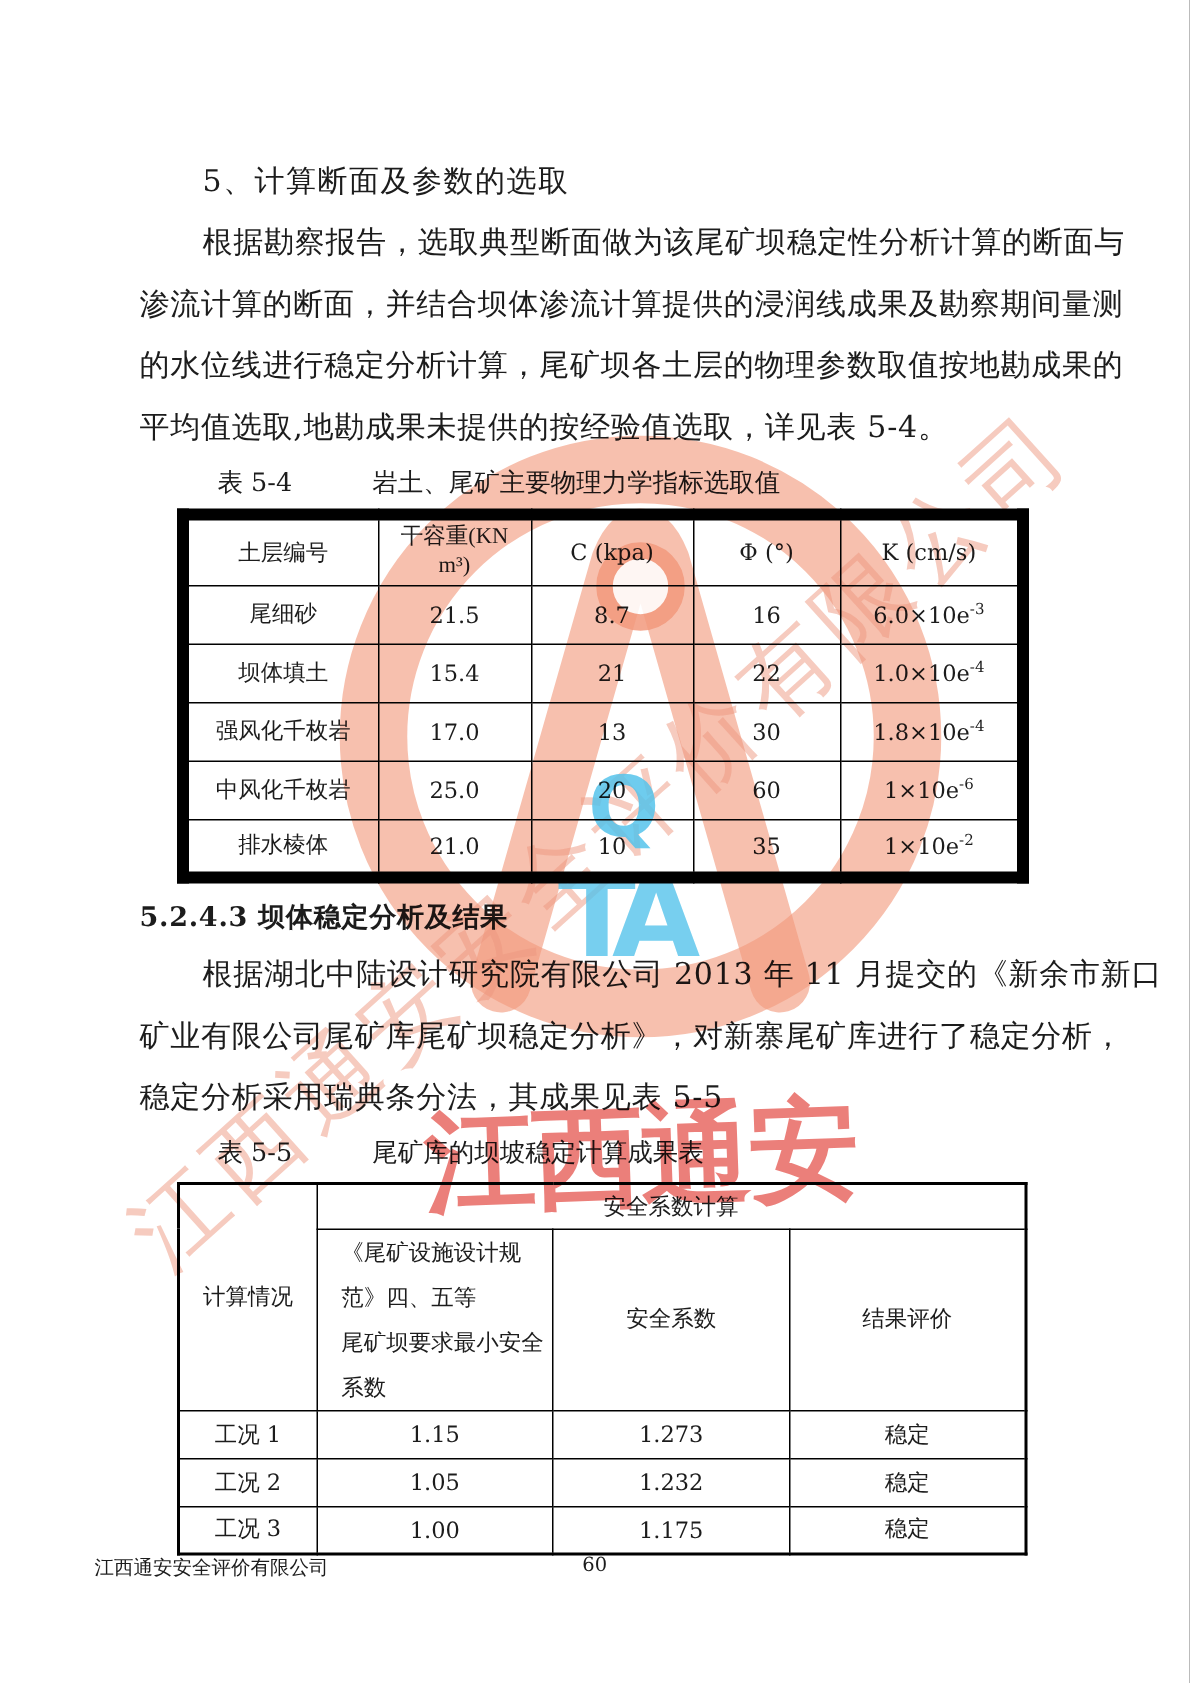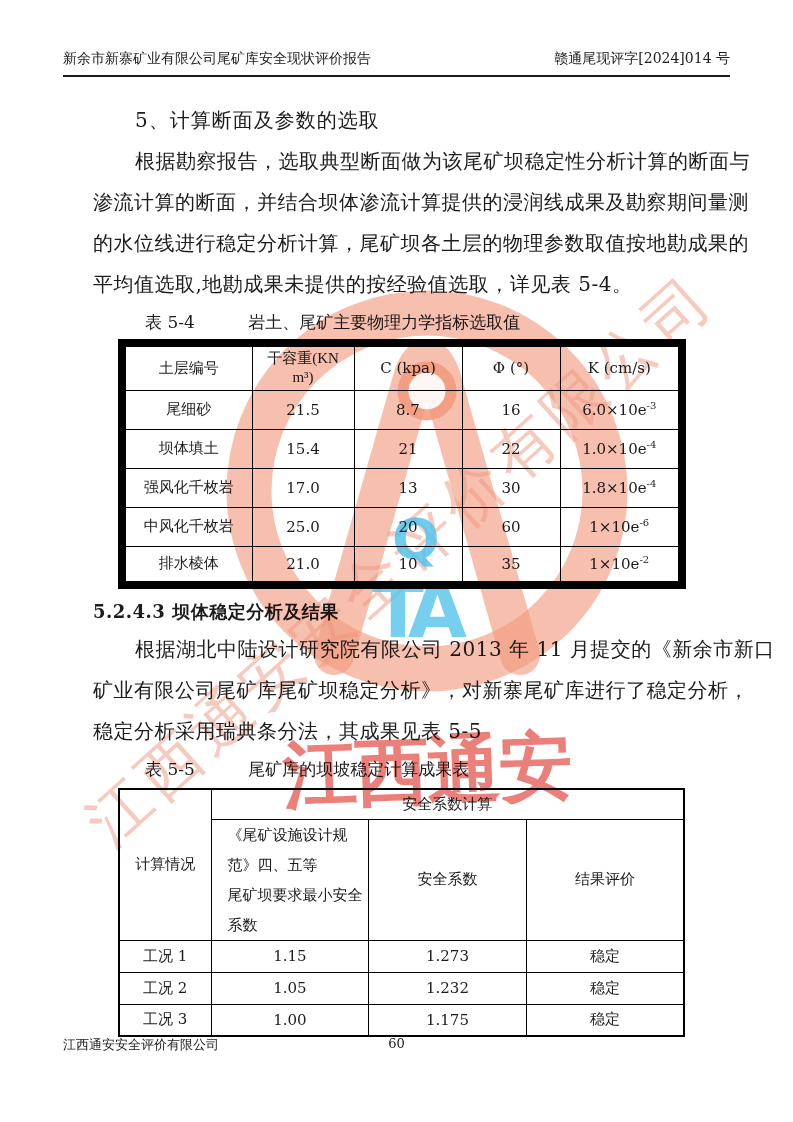--- a/index.html
+++ b/index.html
@@ -70,24 +70,20 @@
     position:absolute; left:372px; top:566px; font-size:76px; font-weight:bold;
     letter-spacing:-10px; color:rgba(85,195,235,0.80); font-family:"DejaVu Sans",sans-serif;
   }
   .wm-logo { position:absolute; left:222px; top:283px; }
 </style>
 </head>
 <body>
 
 <div class="page">
 
-  <div class="header">
-    <span>新余市新寨矿业有限公司尾矿库安全现状评价报告</span>
-    <span>赣通尾现评字[2024]014 号</span>
-  </div>
 
   <div class="content">
 
     <div class="para-title">5、计算断面及参数的选取</div>
     <div class="para-line" style="text-indent:42px;">根据勘察报告，选取典型断面做为该尾矿坝稳定性分析计算的断面与</div>
     <div class="para-line">渗流计算的断面，并结合坝体渗流计算提供的浸润线成果及勘察期间量测</div>
     <div class="para-line">的水位线进行稳定分析计算，尾矿坝各土层的物理参数取值按地勘成果的</div>
     <div class="para-line">平均值选取,地勘成果未提供的按经验值选取，详见表 5-4。</div>
 
     <div class="table-caption">

